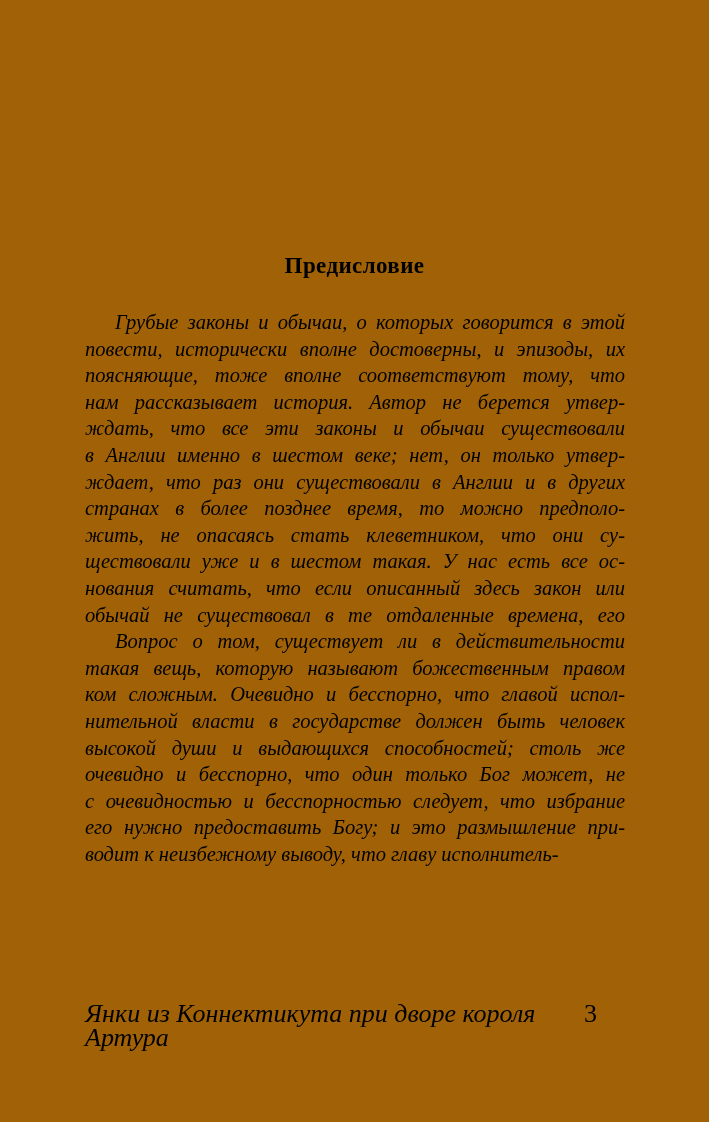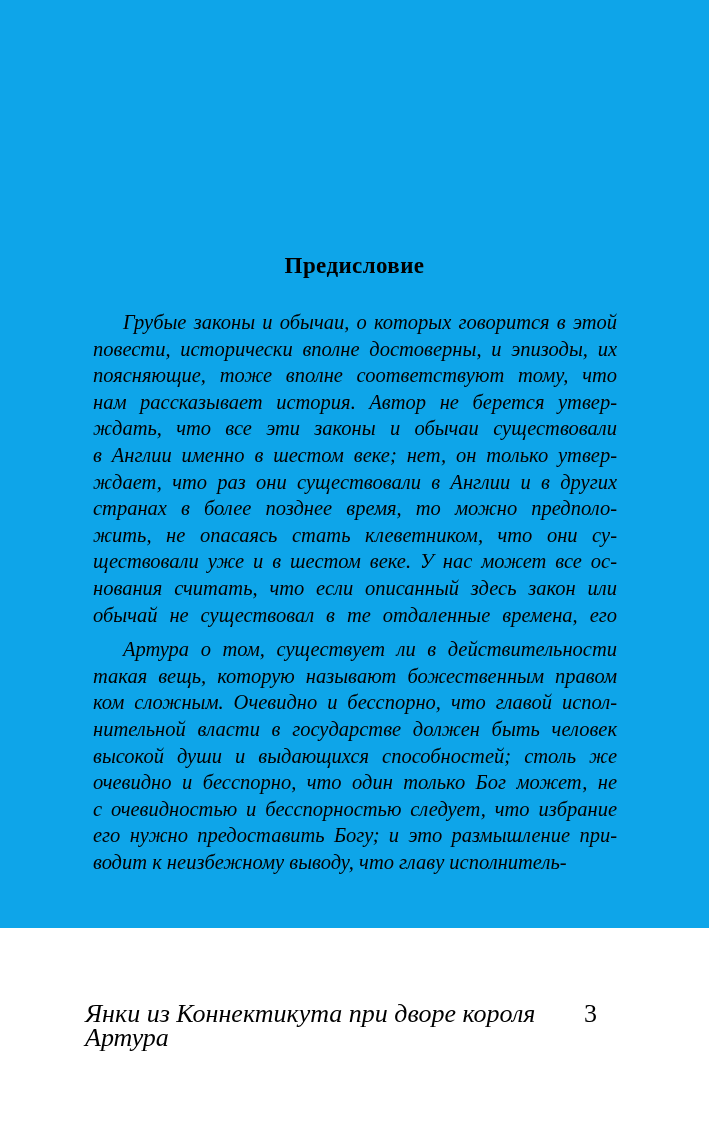--- a/index.html
+++ b/index.html
@@ -10,42 +10,42 @@
     width: 709px;
     height: 1122px;
     background: #ffffff;
     color: #000000;
     font-family: "Liberation Serif", serif;
     overflow: hidden;
   }
   .page {
     position: relative;
     width: 709px;
-    height: 928px;
-    background: #0ea5e9;
+    height: 1122px;
+    background: #a16207;
   }
   .title {
     margin: 0;
     padding-top: 252px;
     font-size: 23px;
     font-weight: bold;
     font-style: normal;
     text-align: center;
     letter-spacing: 0.4px;
     line-height: 27px;
   }
   .body-text {
     margin-top: 30px;
     padding: 0 84px 0 85px;
     font-style: italic;
     font-size: 20.5px;
     line-height: 26.6px;
   }
   .paragraph {
-    margin: 8px;
+    margin: 0;
   }
   .line {
     text-align: justify;
     text-align-last: justify;
     white-space: normal;
   }
   .line.first {
     text-indent: 30px;
   }
   .line.last {
@@ -81,26 +81,26 @@
       <div class="paragraph">
         <div class="line first">Грубые законы и обычаи, о которых говорится в этой</div>
         <div class="line">повести, исторически вполне достоверны, и эпизоды, их</div>
         <div class="line">поясняющие, тоже вполне соответствуют тому, что</div>
         <div class="line">нам рассказывает история. Автор не берется утвер-</div>
         <div class="line">ждать, что все эти законы и обычаи существовали</div>
         <div class="line">в Англии именно в шестом веке; нет, он только утвер-</div>
         <div class="line">ждает, что раз они существовали в Англии и в других</div>
         <div class="line">странах в более позднее время, то можно предполо-</div>
         <div class="line">жить, не опасаясь стать клеветником, что они су-</div>
-        <div class="line">ществовали уже и в шестом веке. У нас может все ос-</div>
+        <div class="line">ществовали уже и в шестом такая. У нас есть все ос-</div>
         <div class="line">нования считать, что если описанный здесь закон или</div>
         <div class="line">обычай не существовал в те отдаленные времена, его</div>
       </div>
       <div class="paragraph">
-        <div class="line first">Артура о том, существует ли в действительности</div>
+        <div class="line first">Вопрос о том, существует ли в действительности</div>
         <div class="line">такая вещь, которую называют божественным правом</div>
         <div class="line">ком сложным. Очевидно и бесспорно, что главой испол-</div>
         <div class="line">нительной власти в государстве должен быть человек</div>
         <div class="line">высокой души и выдающихся способностей; столь же</div>
         <div class="line">очевидно и бесспорно, что один только Бог может, не</div>
         <div class="line">с очевидностью и бесспорностью следует, что избрание</div>
         <div class="line">его нужно предоставить Богу; и это размышление при-</div>
         <div class="line last">водит к неизбежному выводу, что главу исполнитель-</div>
       </div>
     </div>

